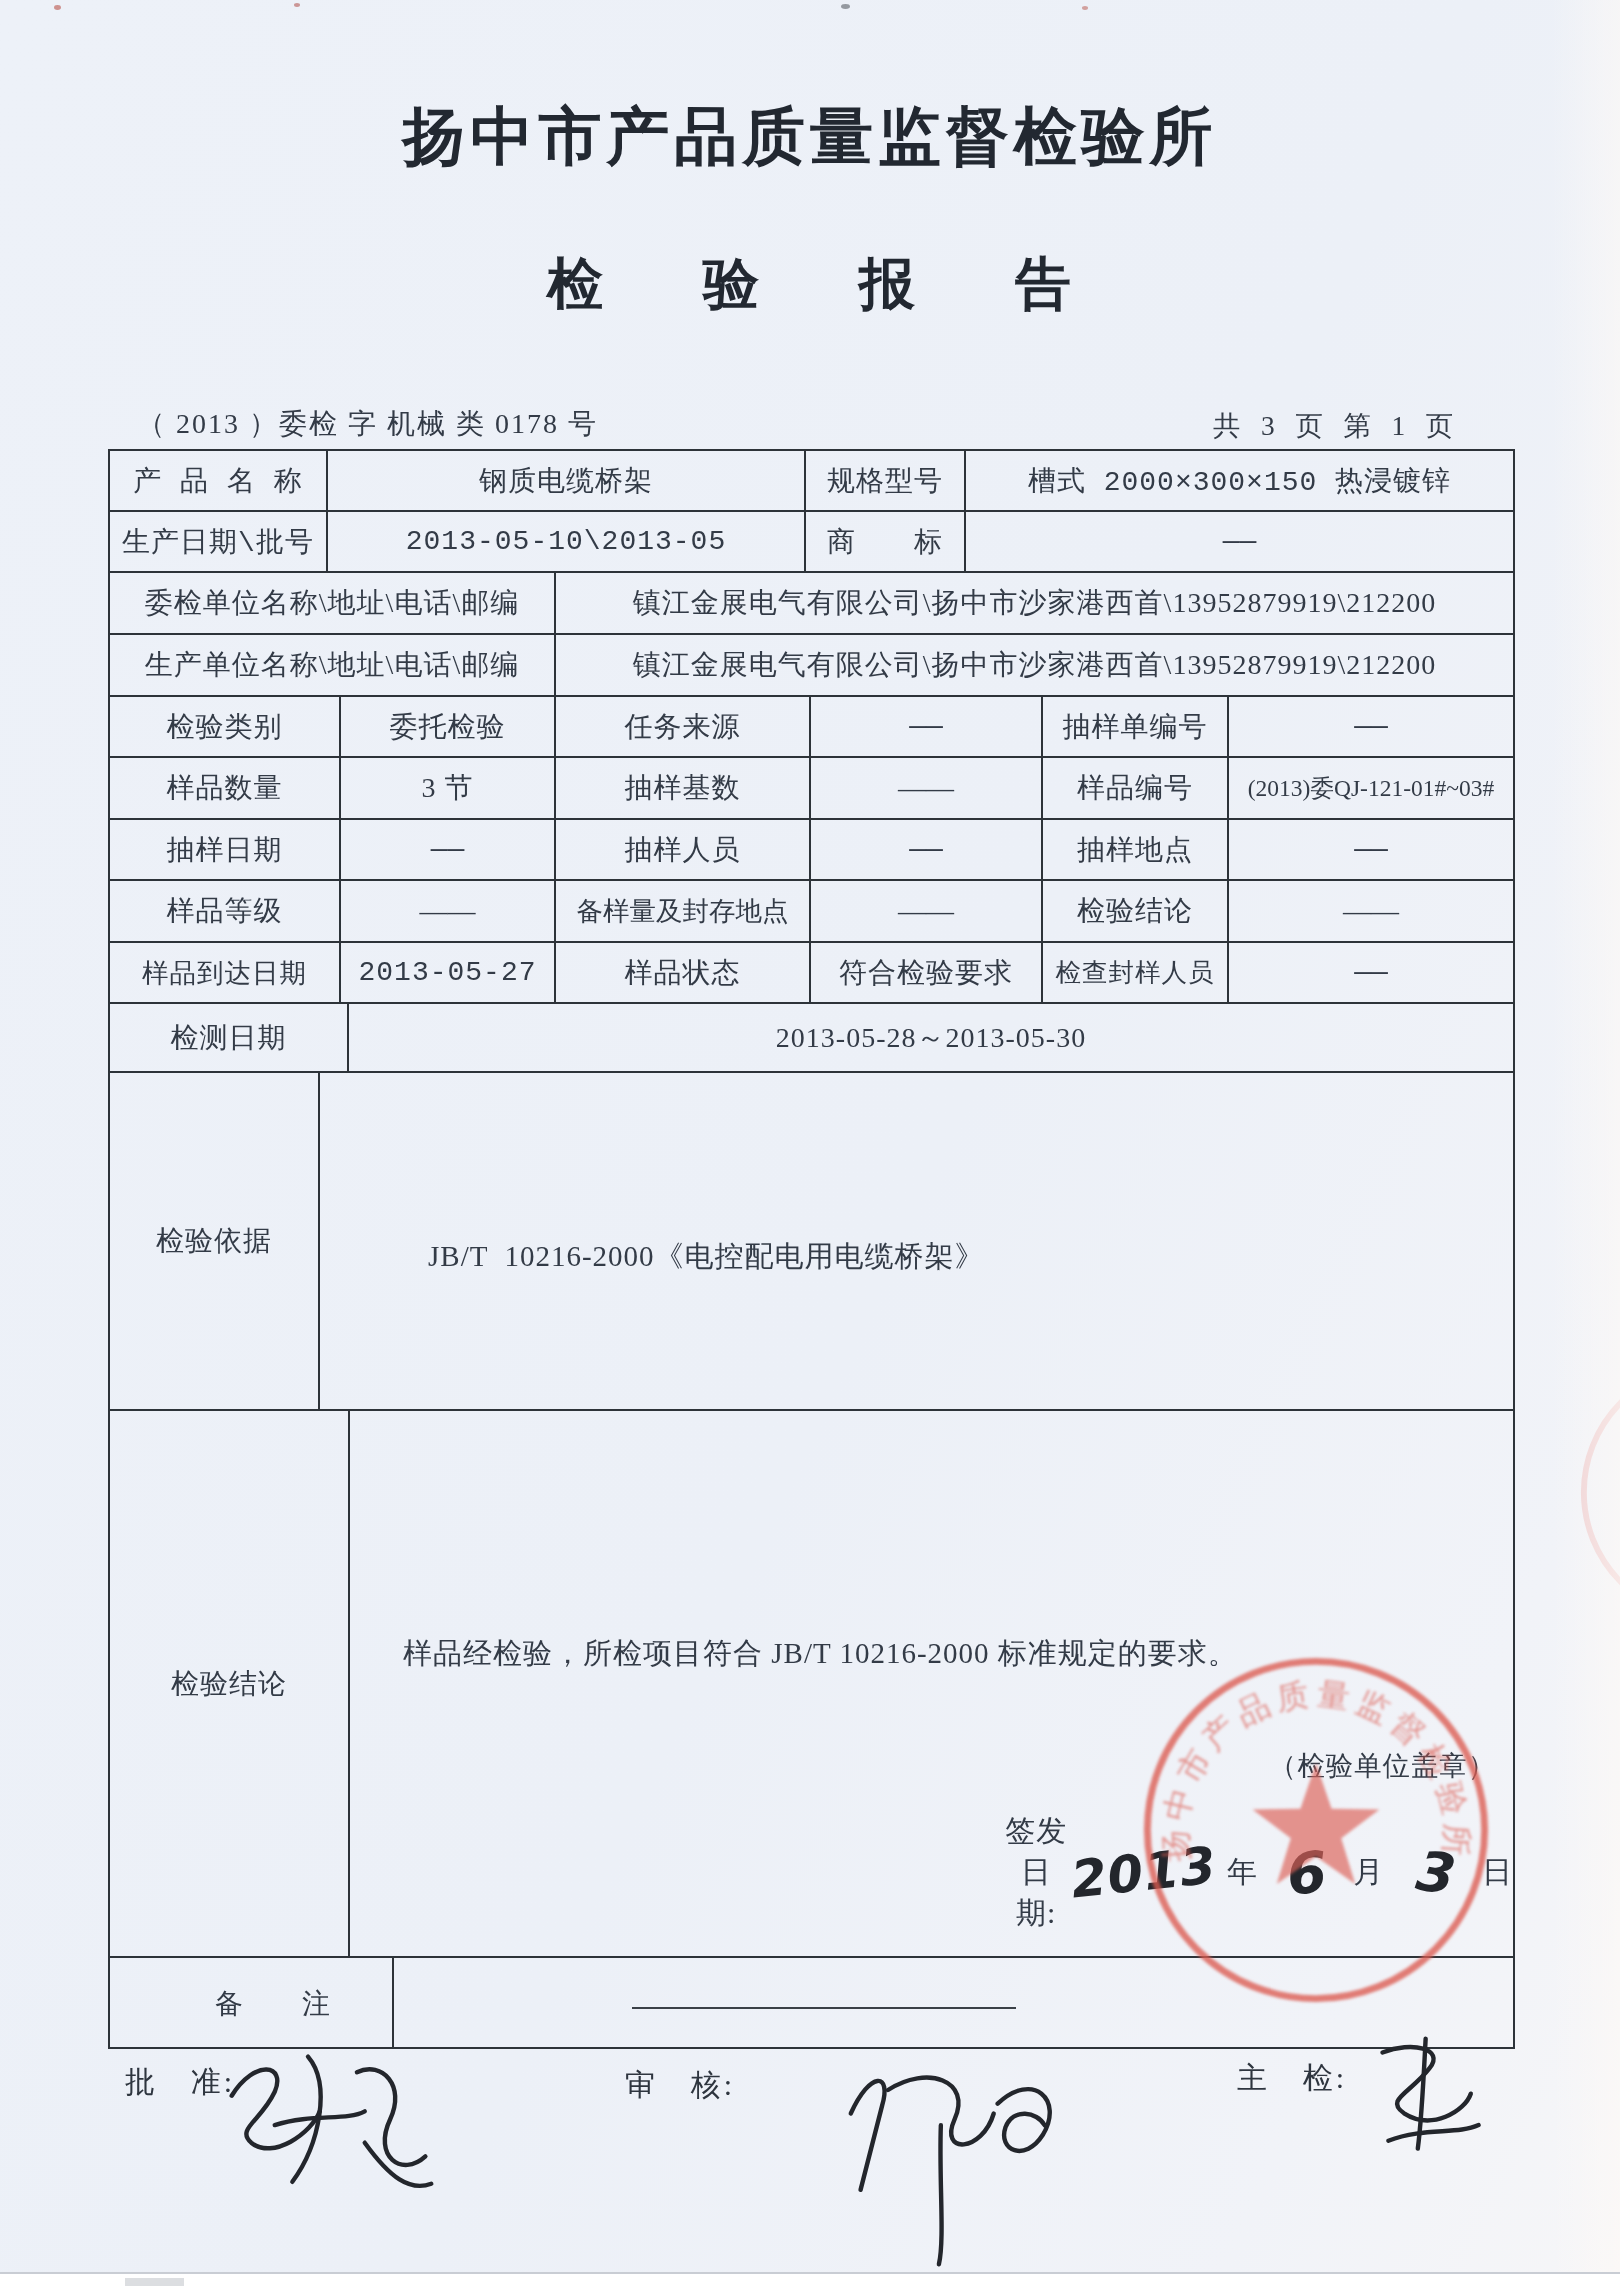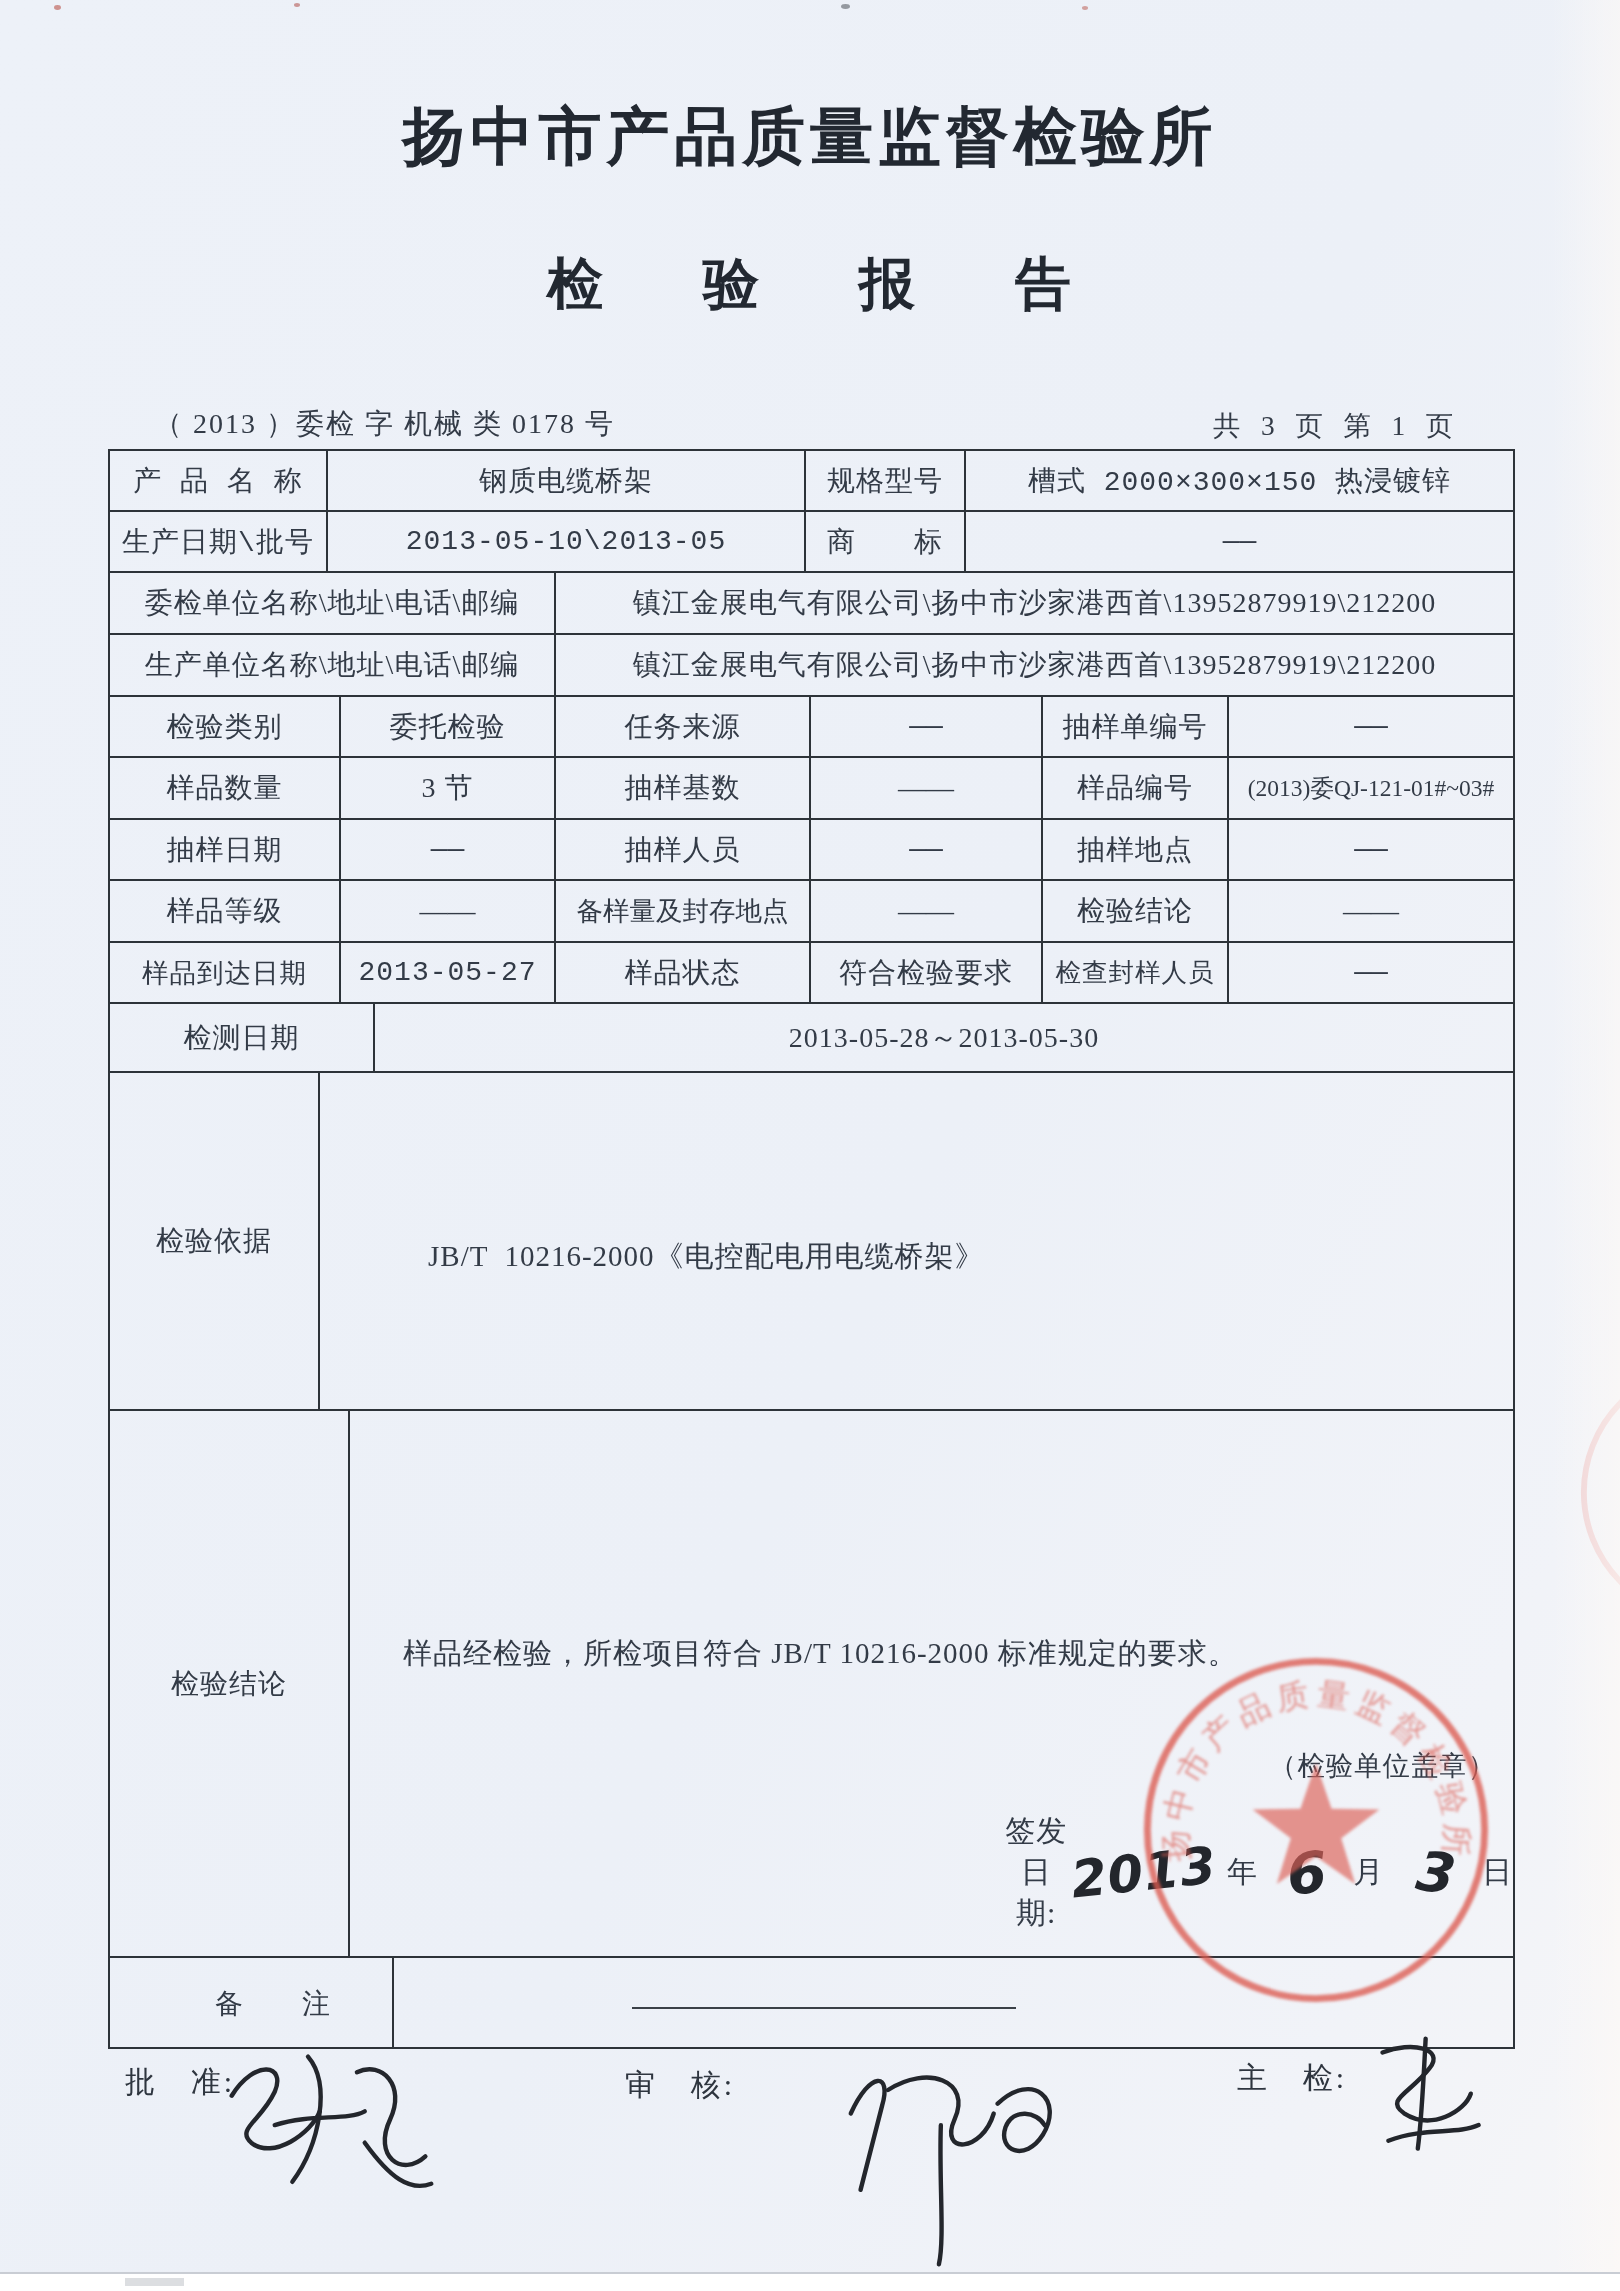--- a/index.html
+++ b/index.html
@@ -7,21 +7,21 @@
   .page {
     position:relative; width:1620px; height:2292px; overflow:hidden;
     background:linear-gradient(115deg,#edf1f8 0%,#ecf0f7 55%,#f1f3f8 85%,#f6f6f8 100%);
     font-family:"Liberation Serif","DejaVu Serif",serif;
     color:#333b47;
   }
   .org-title { position:absolute; top:94px; left:0; right:0; text-align:center;
     font-size:63px; font-weight:700; letter-spacing:4.9px; color:#222831; }
   .doc-title { position:absolute; top:247px; left:41px; right:0; text-align:center;
     font-size:56px; font-weight:700; letter-spacing:43px; color:#222831; }
-  .report-no { position:absolute; top:405px; left:137px; font-size:28px; letter-spacing:2px;margin-left:17px; }
+  .report-no { position:absolute; top:405px; left:137px; font-size:28px; letter-spacing:2px; }
   .page-info { position:absolute; top:408px; left:1213px; font-size:27.4px; letter-spacing:6.9px; }
 
   .rtable { position:absolute; top:449px; left:108px; width:1407px; height:1600px;
     border:2.9px solid #2d3339; }
   .trow { display:flex; width:100%; border-bottom:2px solid #2d3339; }
   .trow.lastrow { border-bottom:none; }
   .h62{height:61px;font-family:Liberation Mono, monospace;} .h63{height:62px;} .h70{height:69px;} .h347{height:338px;}
   .h558{height:547px;} .h95{height:91px;padding-left:44px;}
   .tcell { border-right:2px solid #2d3339; display:flex; align-items:center;
     justify-content:center; font-size:28px; letter-spacing:1px; text-align:center;
@@ -134,21 +134,21 @@
     <div class="trow h62">
       <div class="tcell" style="width:231px;font-size:26.5px">样品到达日期</div>
       <div class="tcell" style="width:215px">2013-05-27</div>
       <div class="tcell" style="width:255px">样品状态</div>
       <div class="tcell" style="width:232px">符合检验要求</div>
       <div class="tcell" style="width:186px;font-size:25.5px">检查封样人员</div>
       <div class="tcell lastc dash">——</div>
     </div>
 
     <div class="trow h70">
-      <div class="tcell" style="width:265px">检测日期</div>
+      <div class="tcell" style="width:239px">检测日期</div>
       <div class="tcell lastc">2013-05-28～2013-05-30</div>
     </div>
 
     <div class="trow h347">
       <div class="tcell" style="width:210px">检验依据</div>
       <div class="tcell lastc basis-cell pre">JB/T  10216-2000《电控配电用电缆桥架》</div>
     </div>
 
     <div class="trow h558">
       <div class="tcell" style="width:240px">检验结论</div>

